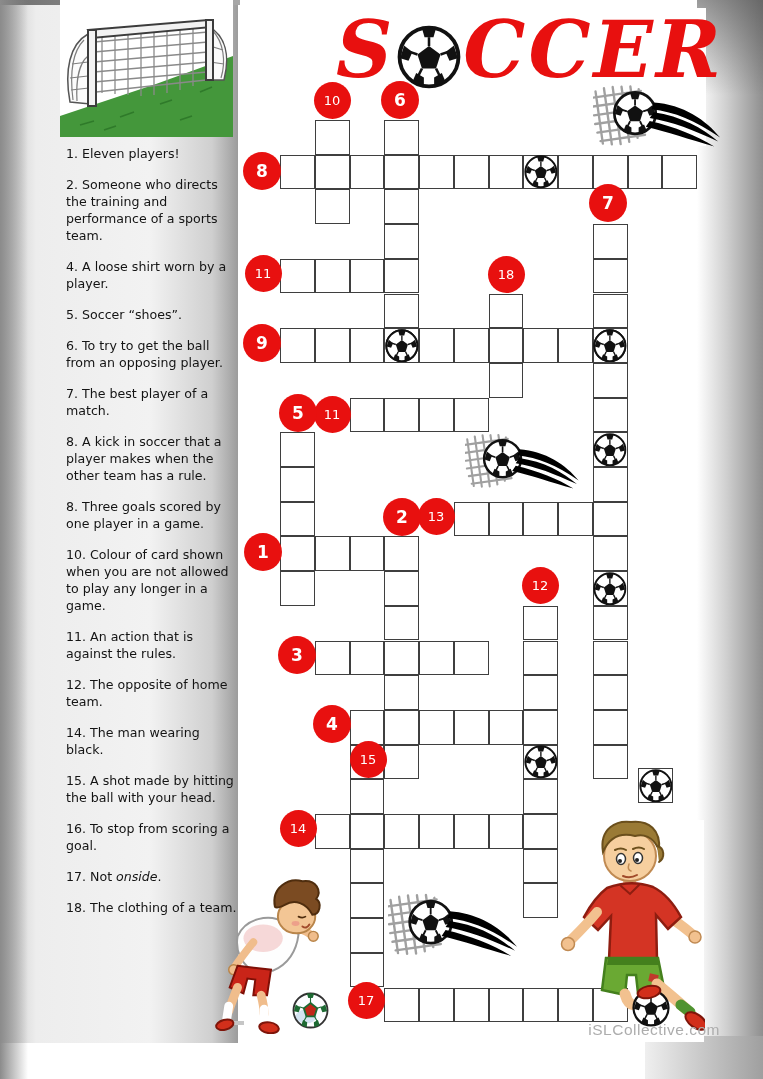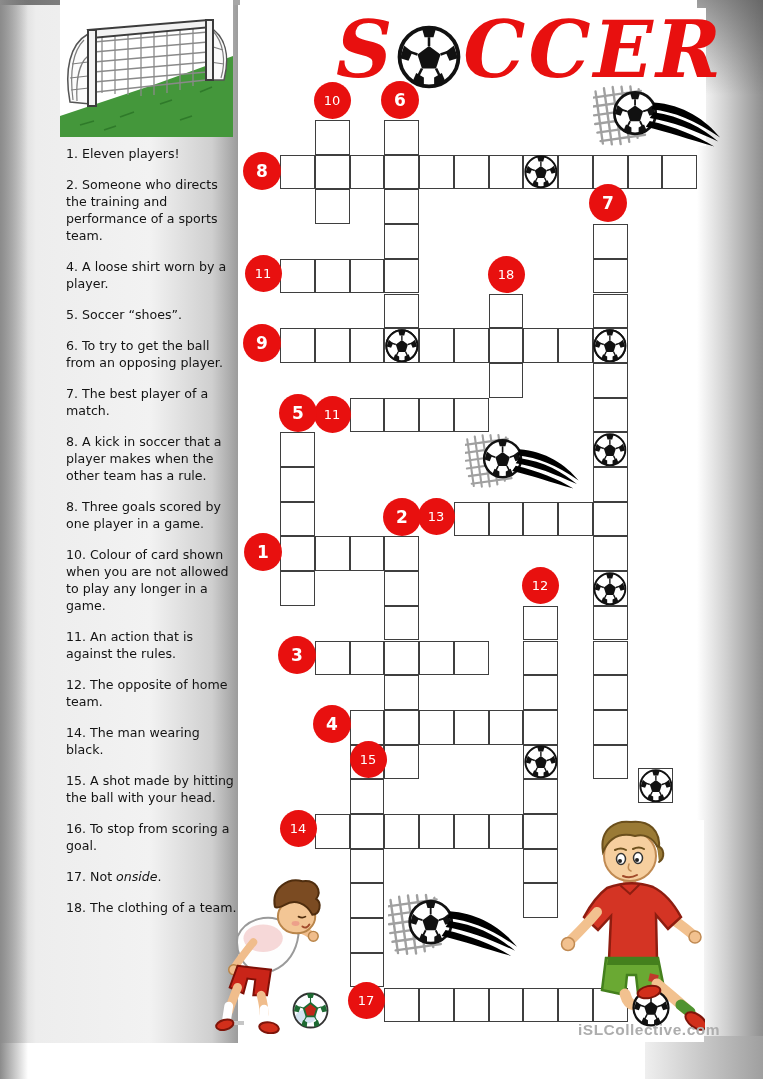--- a/index.html
+++ b/index.html
@@ -33,21 +33,21 @@
   .cell{position:absolute;background:#fff;border:1.5px solid var(--gridline,#3f3f3f);
     box-sizing:border-box;z-index:4;}
   .cellball{position:absolute;z-index:6;line-height:0;}
   .circ{position:absolute;border-radius:50%;background:var(--red,#e8100f);color:#fff;display:flex;
     align-items:center;justify-content:center;z-index:7;font-family:"DejaVu Sans",sans-serif;}
   .circ.bold{width:38px;height:38px;font-weight:bold;font-size:17px;}
   .circ.small{width:37px;height:37px;font-weight:400;font-size:13px;}
   
   .deco{position:absolute;line-height:0;}
   .watermark{position:absolute;left:560px;top:1021px;width:160px;text-align:right;z-index:5;
-    font-family:"Liberation Sans",sans-serif;font-weight:bold;font-size:15.5px;color:#adadad;
+    font-family:"Liberation Sans",sans-serif;font-weight:normal;font-size:15.5px;color:#adadad;
     letter-spacing:0.5px;}
   .micro-watermark{position:absolute;left:217px;top:1021px;width:27px;height:4px;background:#c6c6c6;z-index:4;}
 </style>
 </head>
 <body>
 
 <svg width="0" height="0" style="position:absolute" aria-hidden="true">
   <defs>
     <symbol id="bw-ball" viewBox="0 0 100 100">
       <circle cx="50" cy="50" r="46" fill="#ffffff" stroke="#111" stroke-width="6"></circle>

